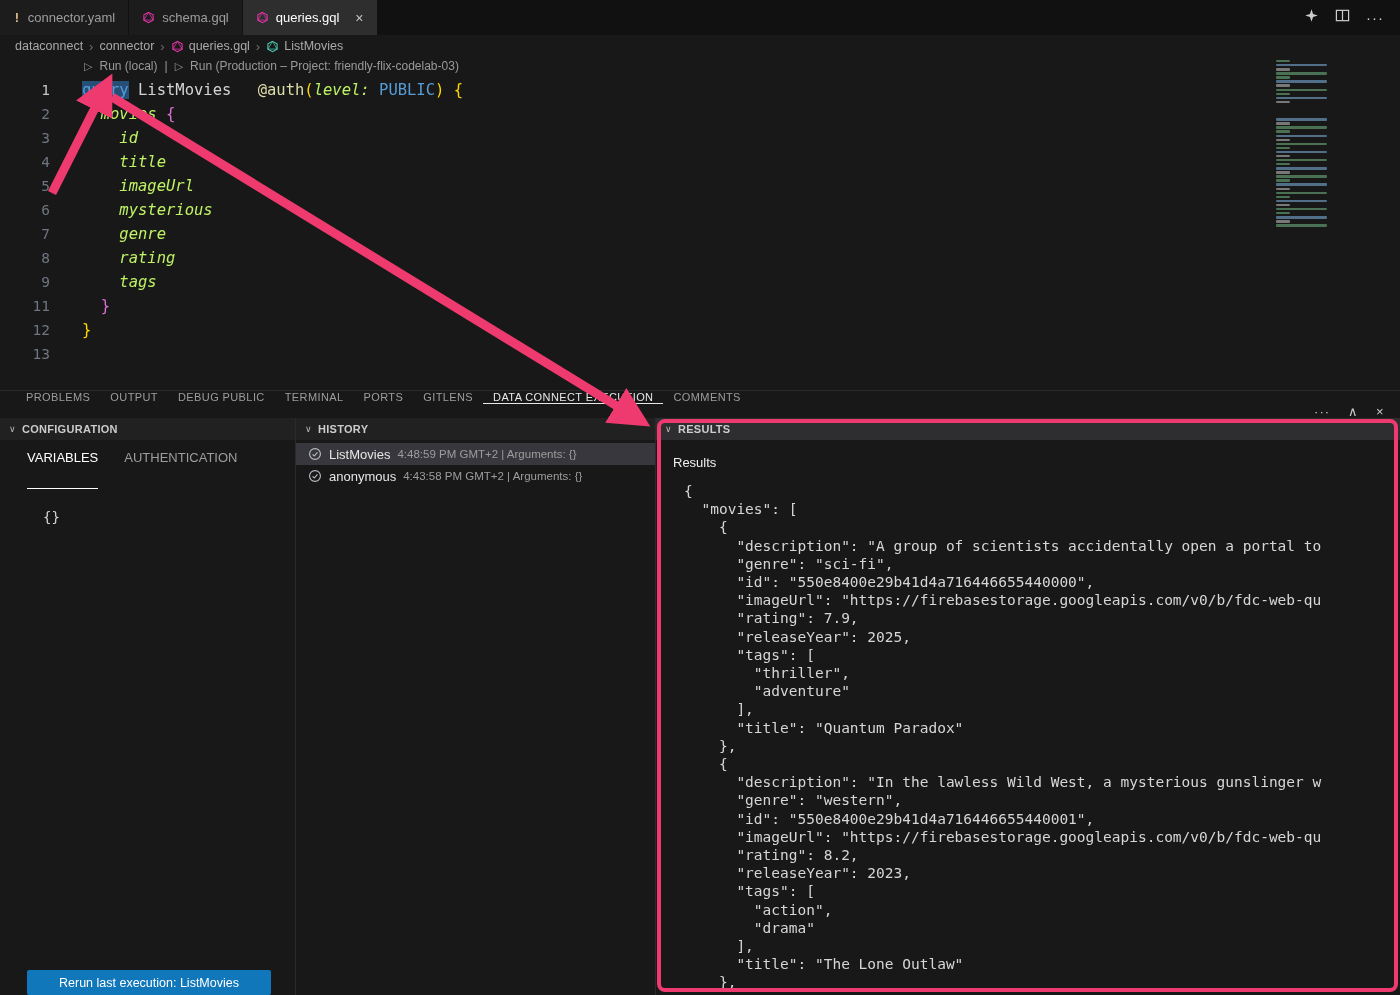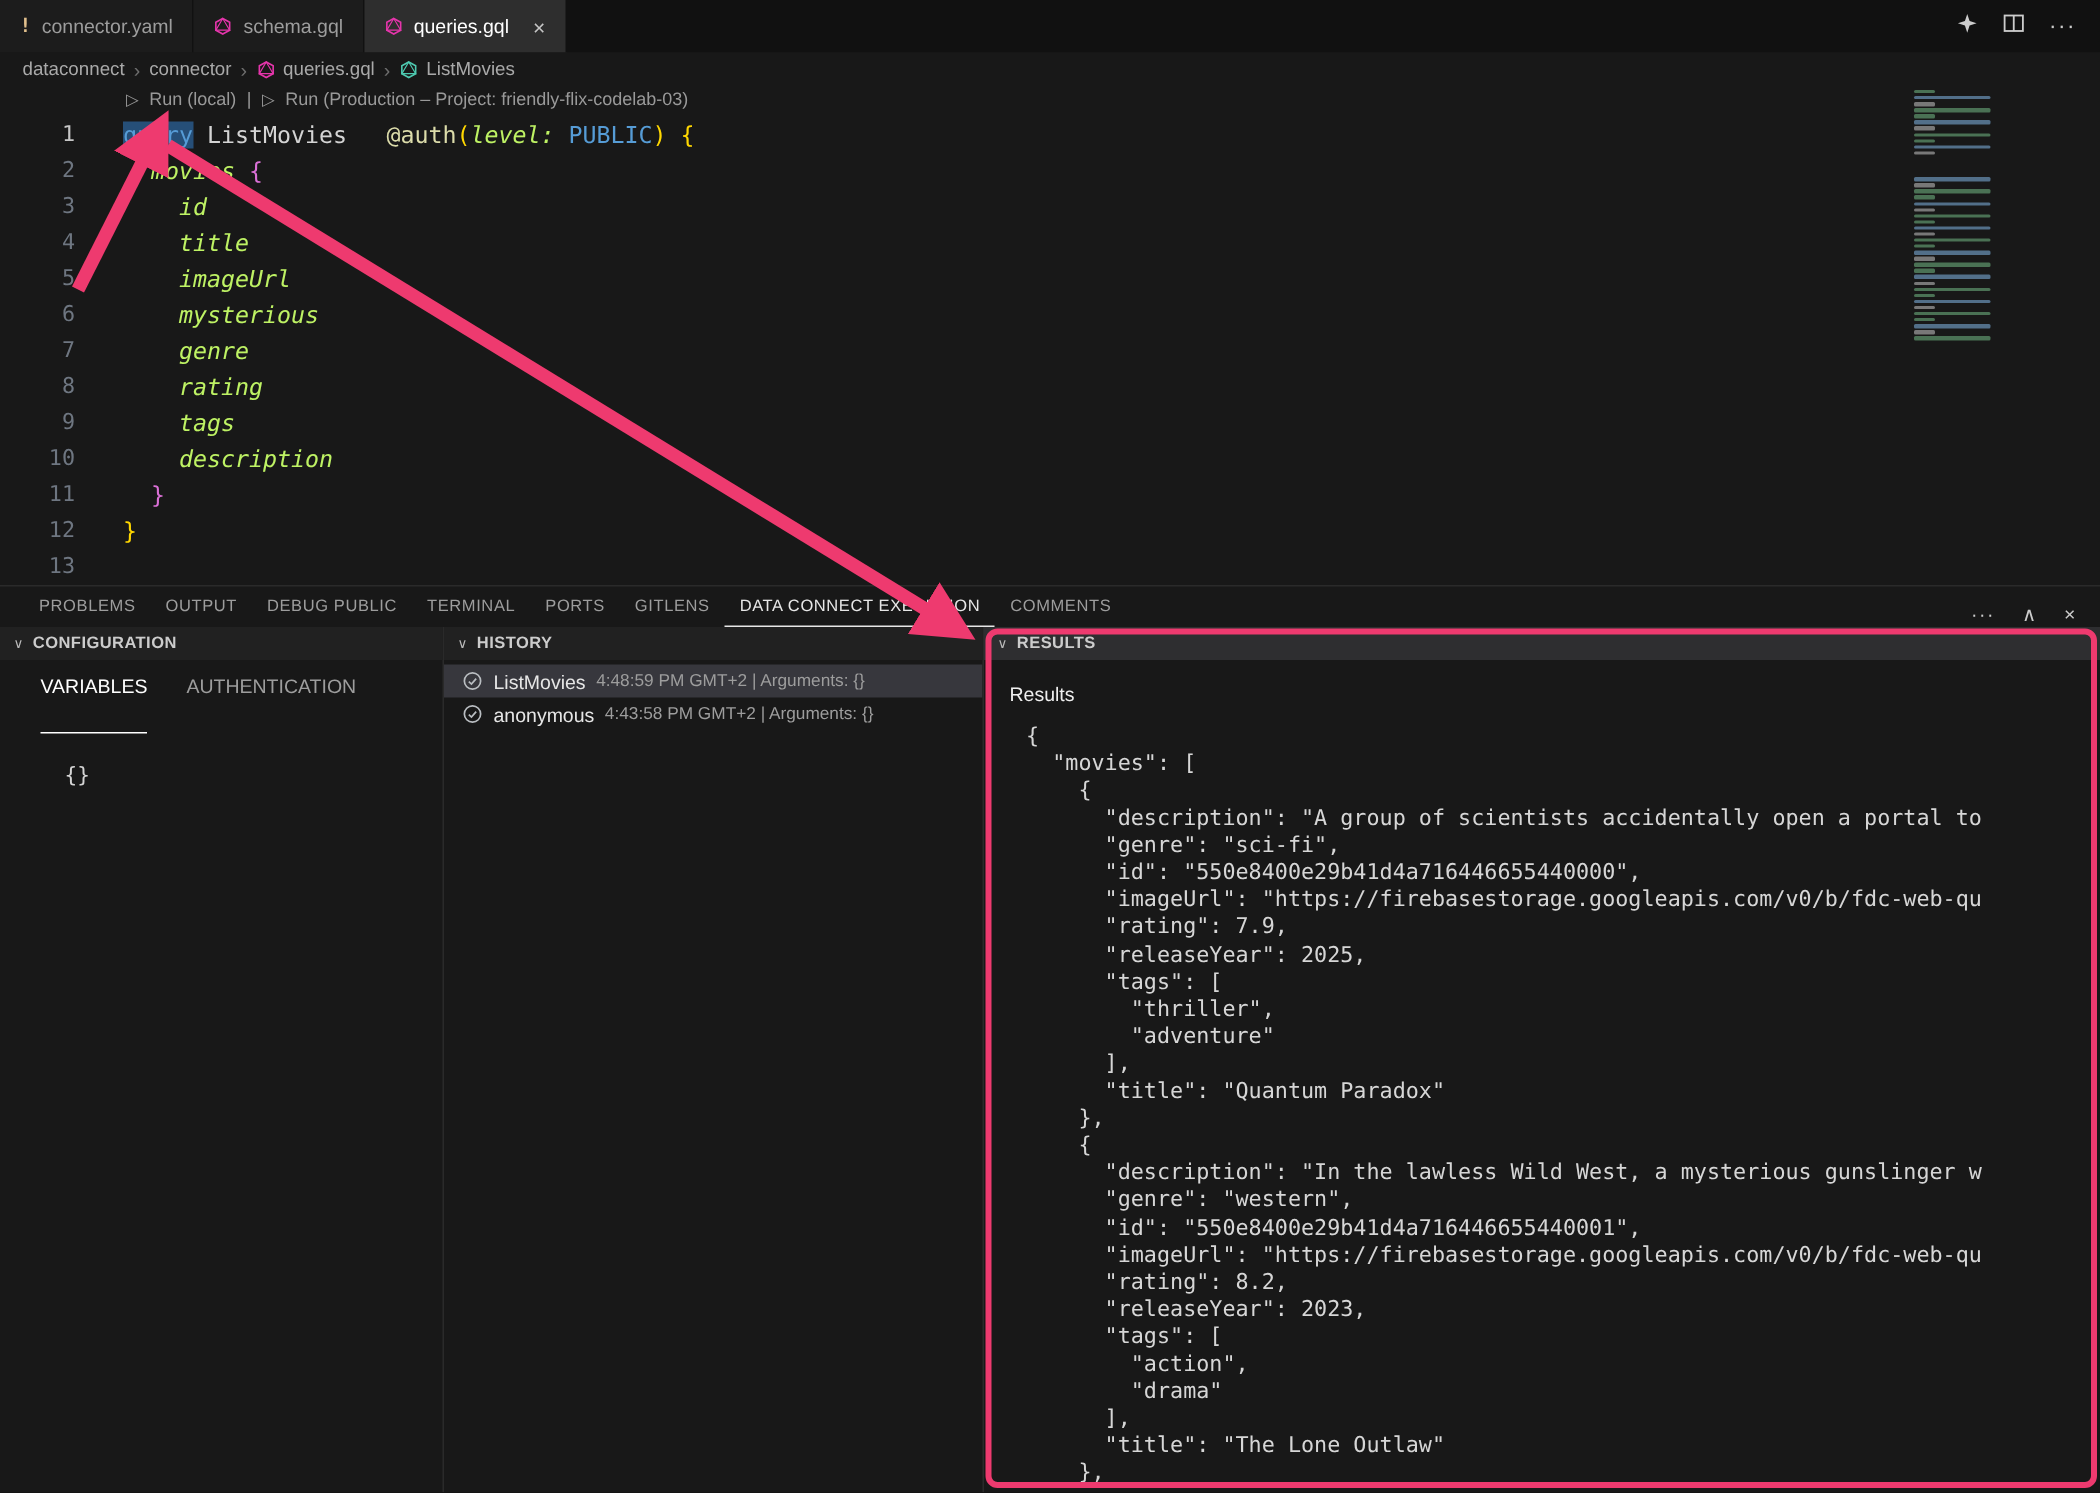--- a/index.html
+++ b/index.html
@@ -36,21 +36,21 @@
   .tok-kw { color:#569cd6; } .tok-plain { color:#d4d4d4; } .tok-deco { color:#dcdcaa;padding-left:17px; }
   .tok-field { color:#bef264;font-style:italic; } .tok-gold { color:#ffd700; } .tok-purple { color:#da70d6; }
   .tok-sel { background:var(--c-selection); }
 
   
   .minimap { position:absolute; top:3px; right:14px; width:110px; }
   .mm-bar { height:2.4px; margin-bottom:1.7px; opacity:.85; border-radius:1px; }
 
   
   .panel { position:absolute; top:390px; left:0; right:0; bottom:0; background:#181818; border-top:1px solid #2a2a2a; }
-  .panel-tabs { display:flex; align-items:flex-end; height:27px; padding-left:16px; font-size:11px; letter-spacing:.4px; color:#9d9d9d; }
+  .panel-tabs { display:flex; align-items:flex-start; height:27px; padding-left:16px; font-size:11px; letter-spacing:.4px; color:#9d9d9d;flex-direction:column; }
   .panel-tab { padding:0 10px; height:100%; display:flex; align-items:center; cursor:pointer; border-bottom:1px solid transparent; white-space:nowrap; }
   .panel-tab.active { color:#e7e7e7; border-bottom-color:#e7e7e7; }
   .panel-actions { margin-left:auto; display:flex; gap:18px; padding-right:16px; color:#cccccc; font-size:13px; }
   .panel-actions span { cursor:pointer; }
   .panel-body { position:absolute; top:27px; left:0; right:0; bottom:0; }
   .col { position:absolute; top:0; bottom:0; overflow:hidden; }
   .col-config { left:0; width:296px; border-right:1px solid #2a2a2a; }
   .col-history { left:296px; width:360px; border-right:1px solid #2a2a2a; }
   .col-results { left:656px; right:0; }
   .sec-header { height:22px; display:flex; align-items:center; gap:6px; padding-left:9px; font-size:11px; font-weight:bold; color:#cccccc; background:#212121; letter-spacing:.3px; }
@@ -166,21 +166,20 @@
     <div class="code-area">
         <div class="code-line"><span class="ln">1</span><span class="lt"><span class="tok-kw tok-sel">query</span><span> </span><span class="tok-plain">ListMovies</span><span> </span><span class="tok-deco">@auth</span><span class="tok-gold">(</span><span class="tok-field">level:</span><span> </span><span class="tok-kw">PUBLIC</span><span class="tok-gold">)</span><span> </span><span class="tok-gold">{</span></span></div>
         <div class="code-line"><span class="ln">2</span><span class="lt"><span>  </span><span class="tok-field">movies</span><span> </span><span class="tok-purple">{</span></span></div>
         <div class="code-line"><span class="ln">3</span><span class="lt"><span>    </span><span class="tok-field">id</span></span></div>
         <div class="code-line"><span class="ln">4</span><span class="lt"><span>    </span><span class="tok-field">title</span></span></div>
         <div class="code-line"><span class="ln">5</span><span class="lt"><span>    </span><span class="tok-field">imageUrl</span></span></div>
         <div class="code-line"><span class="ln">6</span><span class="lt"><span>    </span><span class="tok-field">mysterious</span></span></div>
         <div class="code-line"><span class="ln">7</span><span class="lt"><span>    </span><span class="tok-field">genre</span></span></div>
         <div class="code-line"><span class="ln">8</span><span class="lt"><span>    </span><span class="tok-field">rating</span></span></div>
         <div class="code-line"><span class="ln">9</span><span class="lt"><span>    </span><span class="tok-field">tags</span></span></div>
-        <div class="code-line"><span class="ln">10</span><span class="lt"><span>    </span><span class="tok-field">description</span></span></div>
         <div class="code-line"><span class="ln">11</span><span class="lt"><span>  </span><span class="tok-purple">}</span></span></div>
         <div class="code-line"><span class="ln">12</span><span class="lt"><span class="tok-gold">}</span></span></div>
         <div class="code-line"><span class="ln">13</span><span class="lt"></span></div>
       </div>
     <div class="minimap">
         <div class="mm-bar" style="width: 14px; background: rgb(83, 129, 95);"></div>
         <div class="mm-bar" style="width: 51px; background: rgb(93, 127, 157);"></div>
         <div class="mm-bar" style="width: 14px; background: rgb(138, 138, 138);"></div>
         <div class="mm-bar" style="width: 51px; background: rgb(83, 129, 95);"></div>
         <div class="mm-bar" style="width: 14px; background: rgb(83, 129, 95);"></div>
@@ -246,20 +245,21 @@
       <div class="col col-config">
         <div class="sec-header">
           <span class="chev">∨</span>
           <span>CONFIGURATION</span>
         </div>
         <div class="config-tabs">
             <div class="config-tab active">VARIABLES</div>
             <div class="config-tab">AUTHENTICATION</div>
           </div>
         <div class="variables-value">{}</div>
+        <div class="rerun-btn">Rerun last execution: ListMovies</div>
       </div>
 
       <div class="col col-history">
         <div class="sec-header">
           <span class="chev">∨</span>
           <span>HISTORY</span>
         </div>
         <div class="history-list">
             <div class="history-item selected">
               <span class="check-icon">

